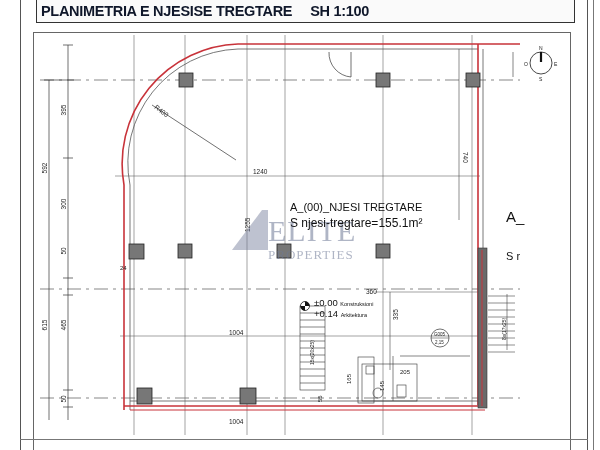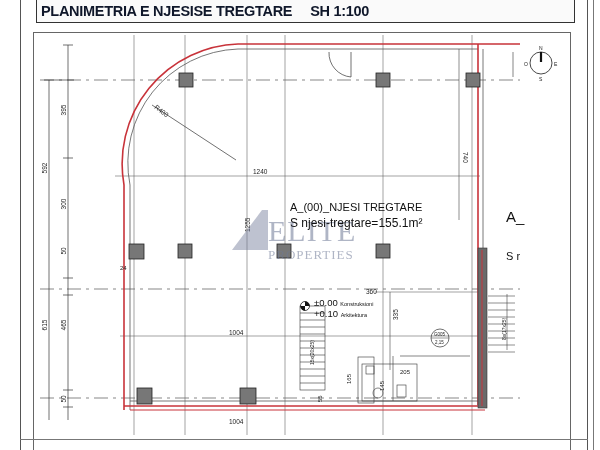--- a/index.html
+++ b/index.html
@@ -192,18 +192,18 @@
 <div class="watermark-props">PROPERTIES</div>
 
 <div class="room-name">A_(00)_NJESI TREGTARE</div>
 <div class="room-area">S njesi-tregtare=155.1m²</div>
 
 <div class="level-1">
   <span>±0.00</span>
   <span class="level-sub">Konstruksioni</span>
 </div>
 <div class="level-2">
-  <span>+0.10</span>
+  <span>+0.14</span>
   <span class="level-sub">Arkitektura</span>
 </div>
 
 <div class="side-a">A_</div>
 <div class="side-s">S r</div>
 
 </body></html>

